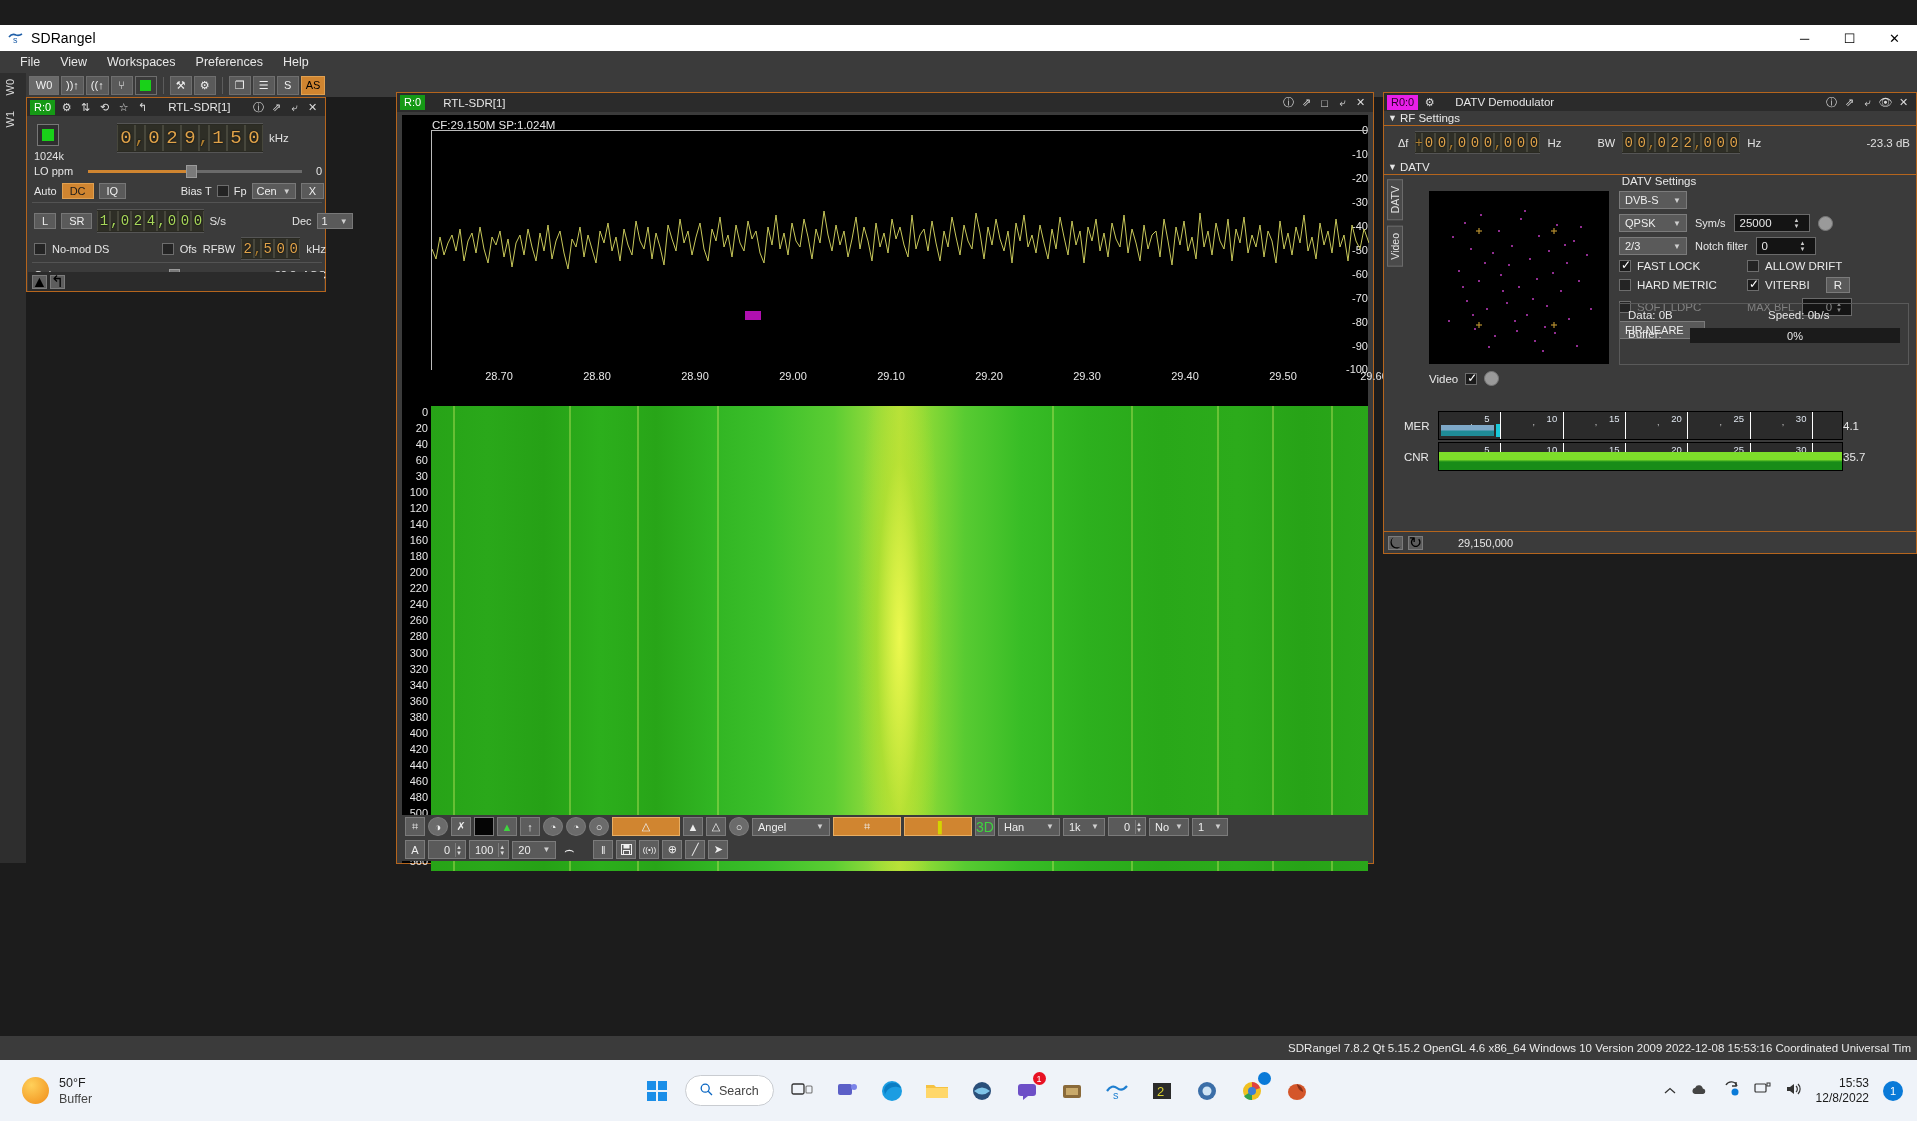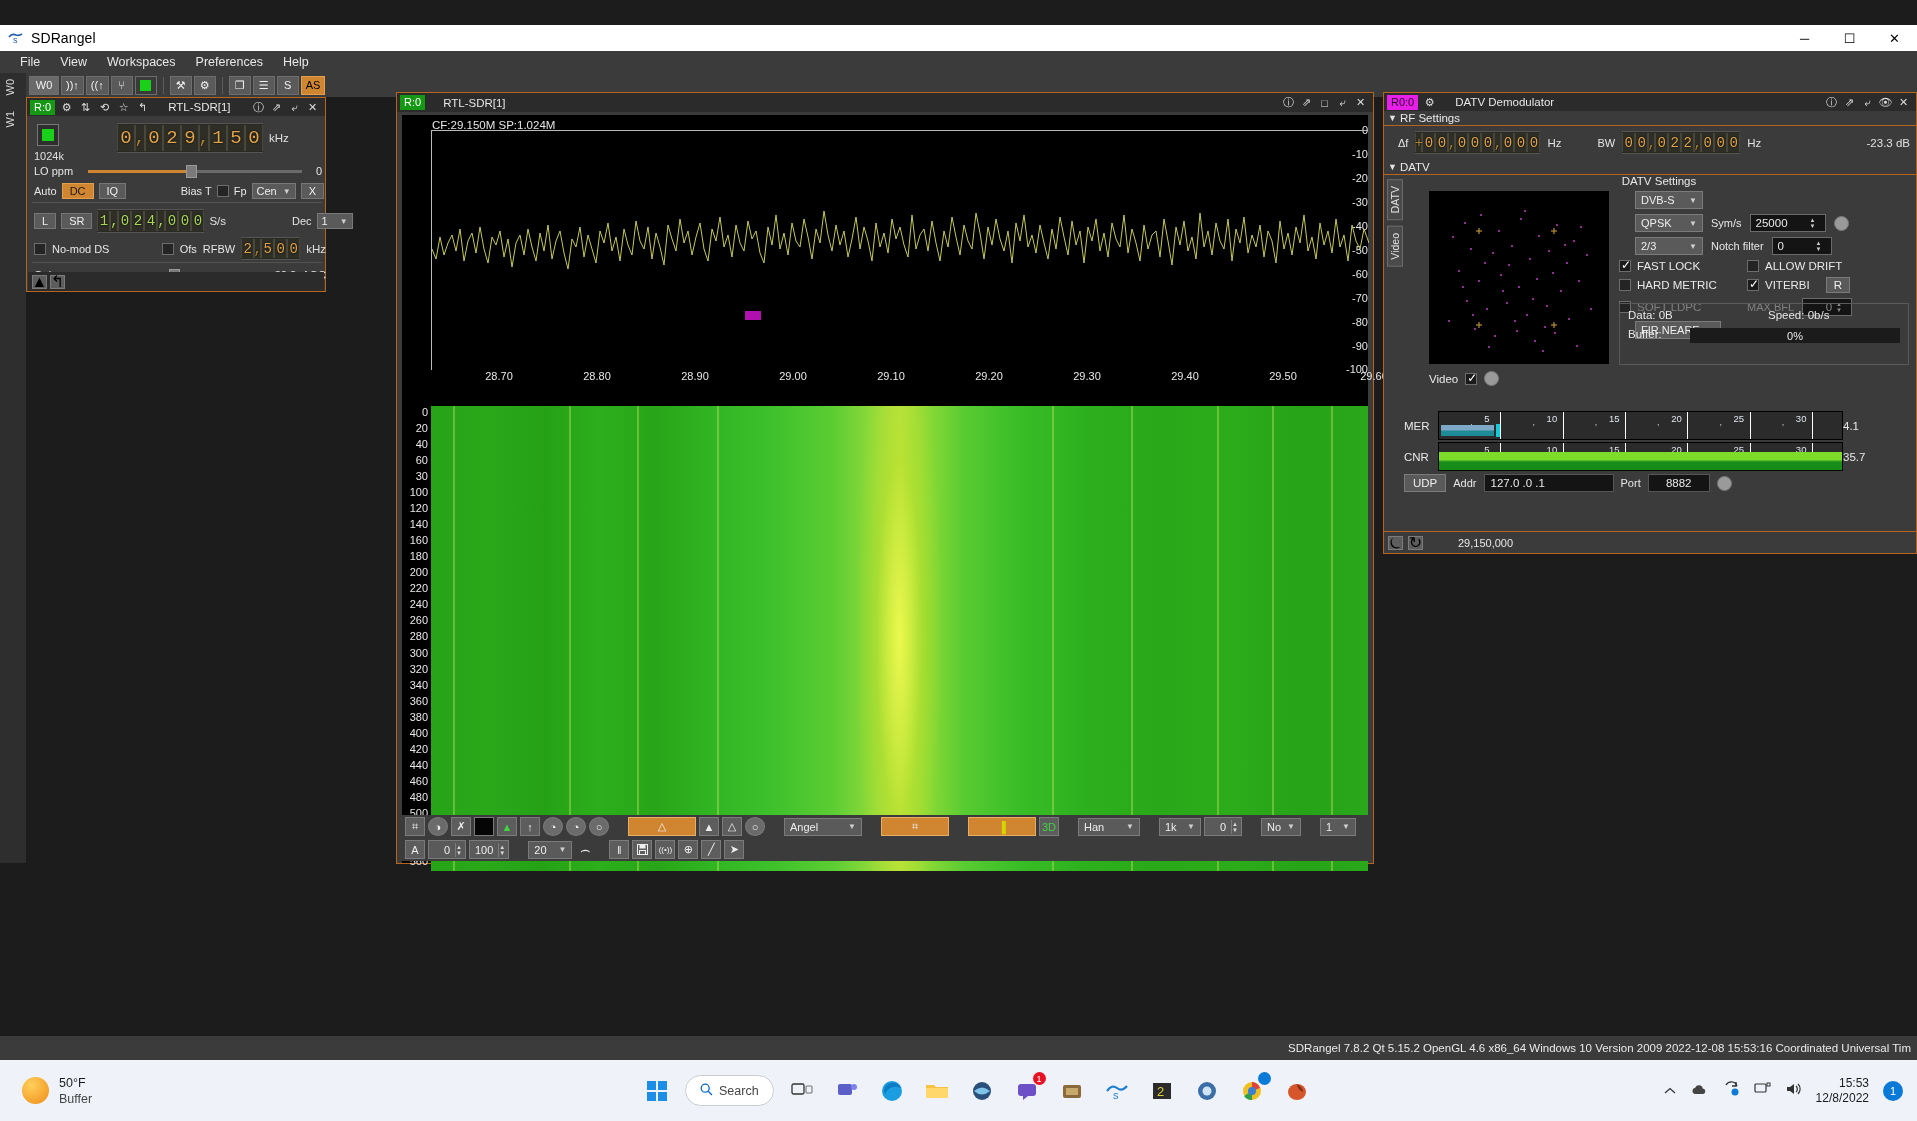--- a/index.html
+++ b/index.html
@@ -235,21 +235,21 @@
     background:#3b3b3b;
   }
   .settings-title { text-align:center; font-size:11.5px; color:#e9e9e9; }
   .const {
     position:absolute; left:25px; top:16px; width:180px; height:173px; background:#000;
   }
   .ctrlcol { position:absolute; left:215px; top:16px; width:290px; }
   .crow { display:flex; align-items:center; gap:8px; margin-bottom:5px; }
   .sel {
     background:#5a5a5a; border:1px solid #7b7b7b; color:#eee; font-size:11px;
-    padding:2px 5px; display:inline-flex; align-items:center; min-width:68px;margin-left:16px;
+    padding:2px 5px; display:inline-flex; align-items:center; min-width:68px;
   }
   .sel .cv { flex:1; }
   .sel .arw { font-size:8px; margin-left:6px; color:#cfcfcf;}
   .numbox {
     background:#141414; border:1px solid #6a6a6a; color:#e8e8e8; font-size:11.5px;
     padding:2px 5px; display:inline-flex; align-items:center;
   }
   .knobc { width:15px; height:15px; border-radius:50%; background:#9a9a9a; border:1px solid #777;}
   .cbl { display:flex; align-items:center; gap:6px; font-size:11.5px; color:#e8e8e8; }
   .cbl.dim { color:#808080; }
@@ -591,21 +591,21 @@
         <span class="ib sel">△</span>
         <span class="ib">▲</span>
         <span class="ib">△</span>
         <span class="ib round">○</span>
         <span class="sel" style="min-width:78px">
           <span class="cv">Angel</span>
           <span class="arw">▼</span>
         </span>
         <span class="ib sel">⌗</span>
         <span class="ib sel" style="color:#d4d400">▐</span>
-        <span class="ib" style="color:#3fd43f;font-size:11px">3D</span>
+        <span class="ib" style="color:#3fd43f;font-size:14px">3D</span>
         <span class="sel" style="min-width:62px">
           <span class="cv">Han</span>
           <span class="arw">▼</span>
         </span>
         <span class="sel" style="min-width:42px">
           <span class="cv">1k</span>
           <span class="arw">▼</span>
         </span>
         <span class="spin">
           <span class="sv">0</span>
@@ -921,28 +921,20 @@
             <span class="gseg" style="left: 0px; width: 311.538px;"></span>
             <span class="gnum" style="left: 294.538px;">25</span>
             <span class="gdot" style="left: 280.385px;">,</span>
             <span class="gseg" style="left: 0px; width: 373.846px;"></span>
             <span class="gnum" style="left: 356.846px;">30</span>
             <span class="gdot" style="left: 342.692px;">,</span>
             <span style="position: absolute; left: 0px; right: 0px; bottom: 0px; height: 18px; background: linear-gradient(rgb(125, 220, 42) 0%, rgb(125, 220, 42) 42%, rgb(24, 140, 24) 55%, rgb(24, 140, 24) 100%);"></span>
           </span>
         <span class="mval">35.7</span>
       </div>
-      <div class="udprow">
-        <span class="btn-s">UDP</span>
-        <span class="lbl-s">Addr</span>
-        <span class="txt" style="width:130px">127.0 .0 .1</span>
-        <span class="lbl-s">Port</span>
-        <span class="txt" style="width:62px;text-align:center">8882</span>
-        <span class="knobc"></span>
-      </div>
     </div>
   </div>
 
   <div class="datv-foot">
     <span class="fbtn">⏾</span>
     <span class="fbtn">↻</span>
     <span class="lbl-s" style="margin-left:30px">29,150,000</span>
   </div>
 
   <div class="statusbar">

